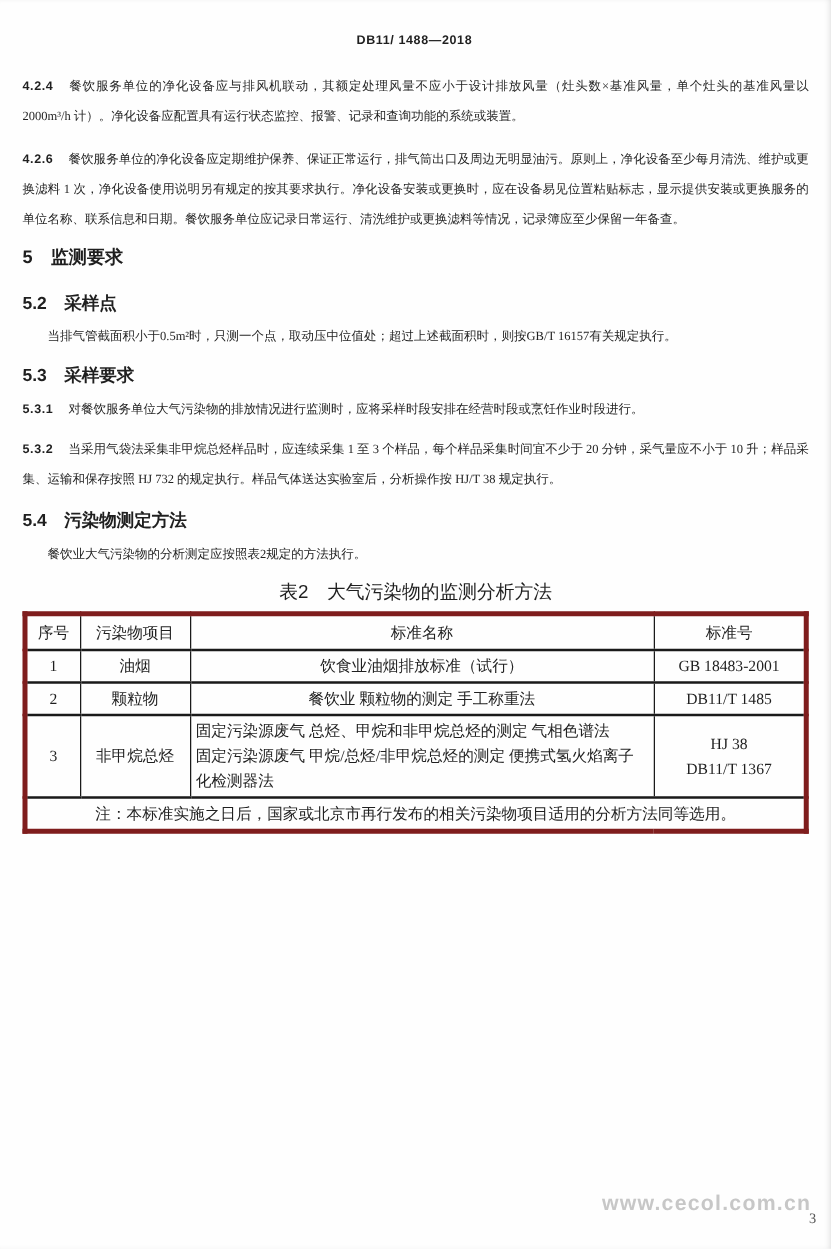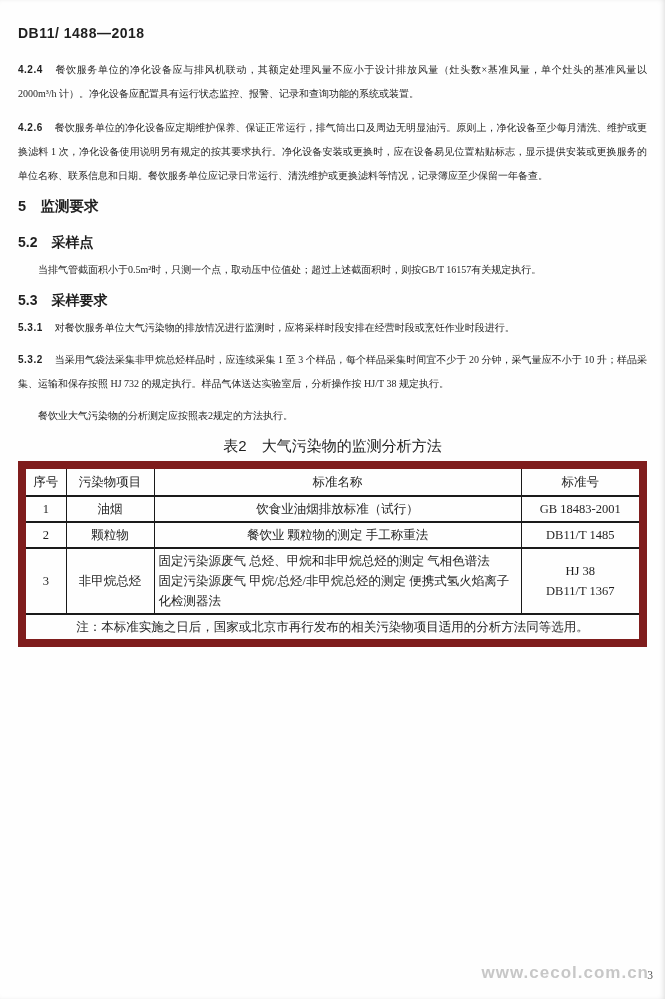--- a/index.html
+++ b/index.html
@@ -4,22 +4,22 @@
 <style>
   html,body { margin:0; padding:0; background:#ffffff; }
   .page {
     position:relative; width:665px; height:999px; box-sizing:border-box;
     background:#fefefe; color:#1f1f1f; overflow:hidden;
     padding:24px 18px 0 18px;
     font-family:"Liberation Serif","DejaVu Serif",serif;
     box-shadow: inset -3px 0 6px -3px rgba(0,0,0,0.18);
   }
   .doc-header {
-    text-align:left; font-family:"Liberation Sans","DejaVu Sans",sans-serif;
-    font-weight:600; font-size:14px; line-height:18px; margin:0 2px 16px 0;
+    text-align:center; font-family:"Liberation Sans","DejaVu Sans",sans-serif;
+    font-weight:600; font-size:10px; line-height:18px; margin:0 2px 16px 0;
     letter-spacing:0.5px;
   }
   p { font-size:10px; line-height:24px; text-align:justify; margin:0 0 8px 0; }
   .indent { text-indent:2em; }
   .cnum {
     font-family:"Liberation Sans","DejaVu Sans",sans-serif; font-weight:bold;
     margin-right:12px; letter-spacing:0.5px;
   }
   .mb6 { margin-bottom:6px; } .mb8 { margin-bottom:8px; } .mb10 { margin-bottom:10px; }
   h2.sec {
@@ -28,37 +28,37 @@
   }
   h3.sub {
     font-family:"Liberation Sans","DejaVu Sans",sans-serif; font-weight:bold;
     font-size:14px; line-height:24px; margin:0 0 4px 0;
   }
   .table-title {
     text-align:center; font-family:"Liberation Sans","DejaVu Sans",sans-serif;
     font-weight:normal; font-size:15px; line-height:20px; margin:0 0 5px 0;
   }
   table.std {
-    width:100%; border-collapse:collapse; border:8px solid #7f1d1d;
+    width:100%; border-collapse:collapse; border:4px solid #7f1d1d;
     font-size:12.5px; table-layout:fixed;
   }
   table.std th, table.std td {
     border:1px solid #1a1a1a; border-top-width:2px; border-bottom-width:2px;
     text-align:center; vertical-align:middle; padding:2px 4px; line-height:20px;
     font-weight:normal; overflow:hidden;
   }
   table.std thead th { height:22px; }
   .col-no   { width:44px; }
   .col-item { width:88px; }
   .col-name { width:auto; }
   .col-code { width:122px; }
   td.note-cell { text-align:left; padding:2px 6px; border-bottom-width:3px; }
   .name-line { text-align:left; }
   .watermark {
-    position:absolute; right:16px; bottom:16px;
+    position:absolute; right:16px; bottom:26px;
     font-family:"Liberation Sans","DejaVu Sans",sans-serif; font-weight:bold;
     font-size:17px; color:#c7c7c7; letter-spacing:1px;
   }
   .page-num {
     position:absolute; right:12px; bottom:18px;
     font-size:11.5px; color:#555555;
   }
 </style>
 </head>
 <body>
@@ -77,20 +77,21 @@
 
   <h3 class="sub">5.2　采样点</h3>
   <p class="indent mb6">当排气管截面积小于0.5m²时，只测一个点，取动压中位值处；超过上述截面积时，则按GB/T 16157有关规定执行。</p>
 
   <h3 class="sub">5.3　采样要求</h3>
 
   <p class="clause mb8"><b class="cnum">5.3.1</b><span>对餐饮服务单位大气污染物的排放情况进行监测时，应将采样时段安排在经营时段或烹饪作业时段进行。</span></p>
 
   <p class="clause mb8"><b class="cnum">5.3.2</b><span>当采用气袋法采集非甲烷总烃样品时，应连续采集 1 至 3 个样品，每个样品采集时间宜不少于 20 分钟，采气量应不小于 10 升；样品采集、运输和保存按照 HJ 732 的规定执行。样品气体送达实验室后，分析操作按 HJ/T 38 规定执行。</span></p>
 
+  <h3 class="sub">5.4　污染物测定方法</h3>
   <p class="indent mb8">餐饮业大气污染物的分析测定应按照表2规定的方法执行。</p>
 
   <div class="table-title">表2　大气污染物的监测分析方法</div>
 
   <table class="std">
     <colgroup>
       <col class="col-no">
         <col class="col-item">
         <col class="col-name">
         <col class="col-code">

